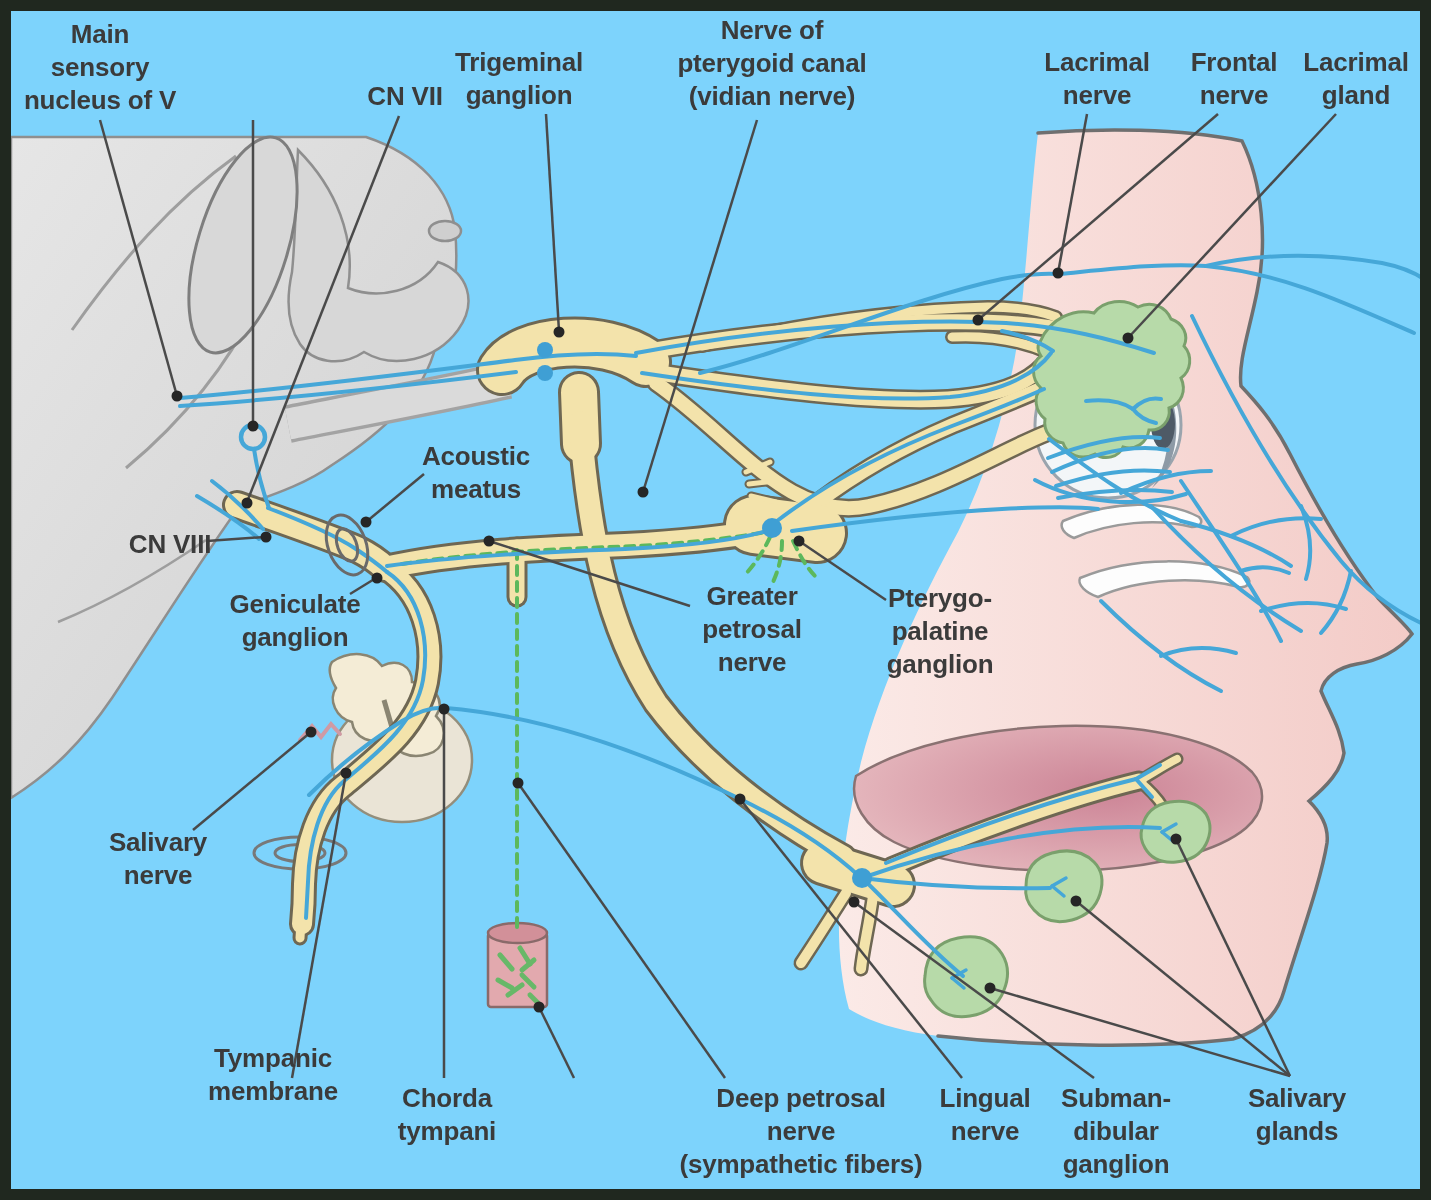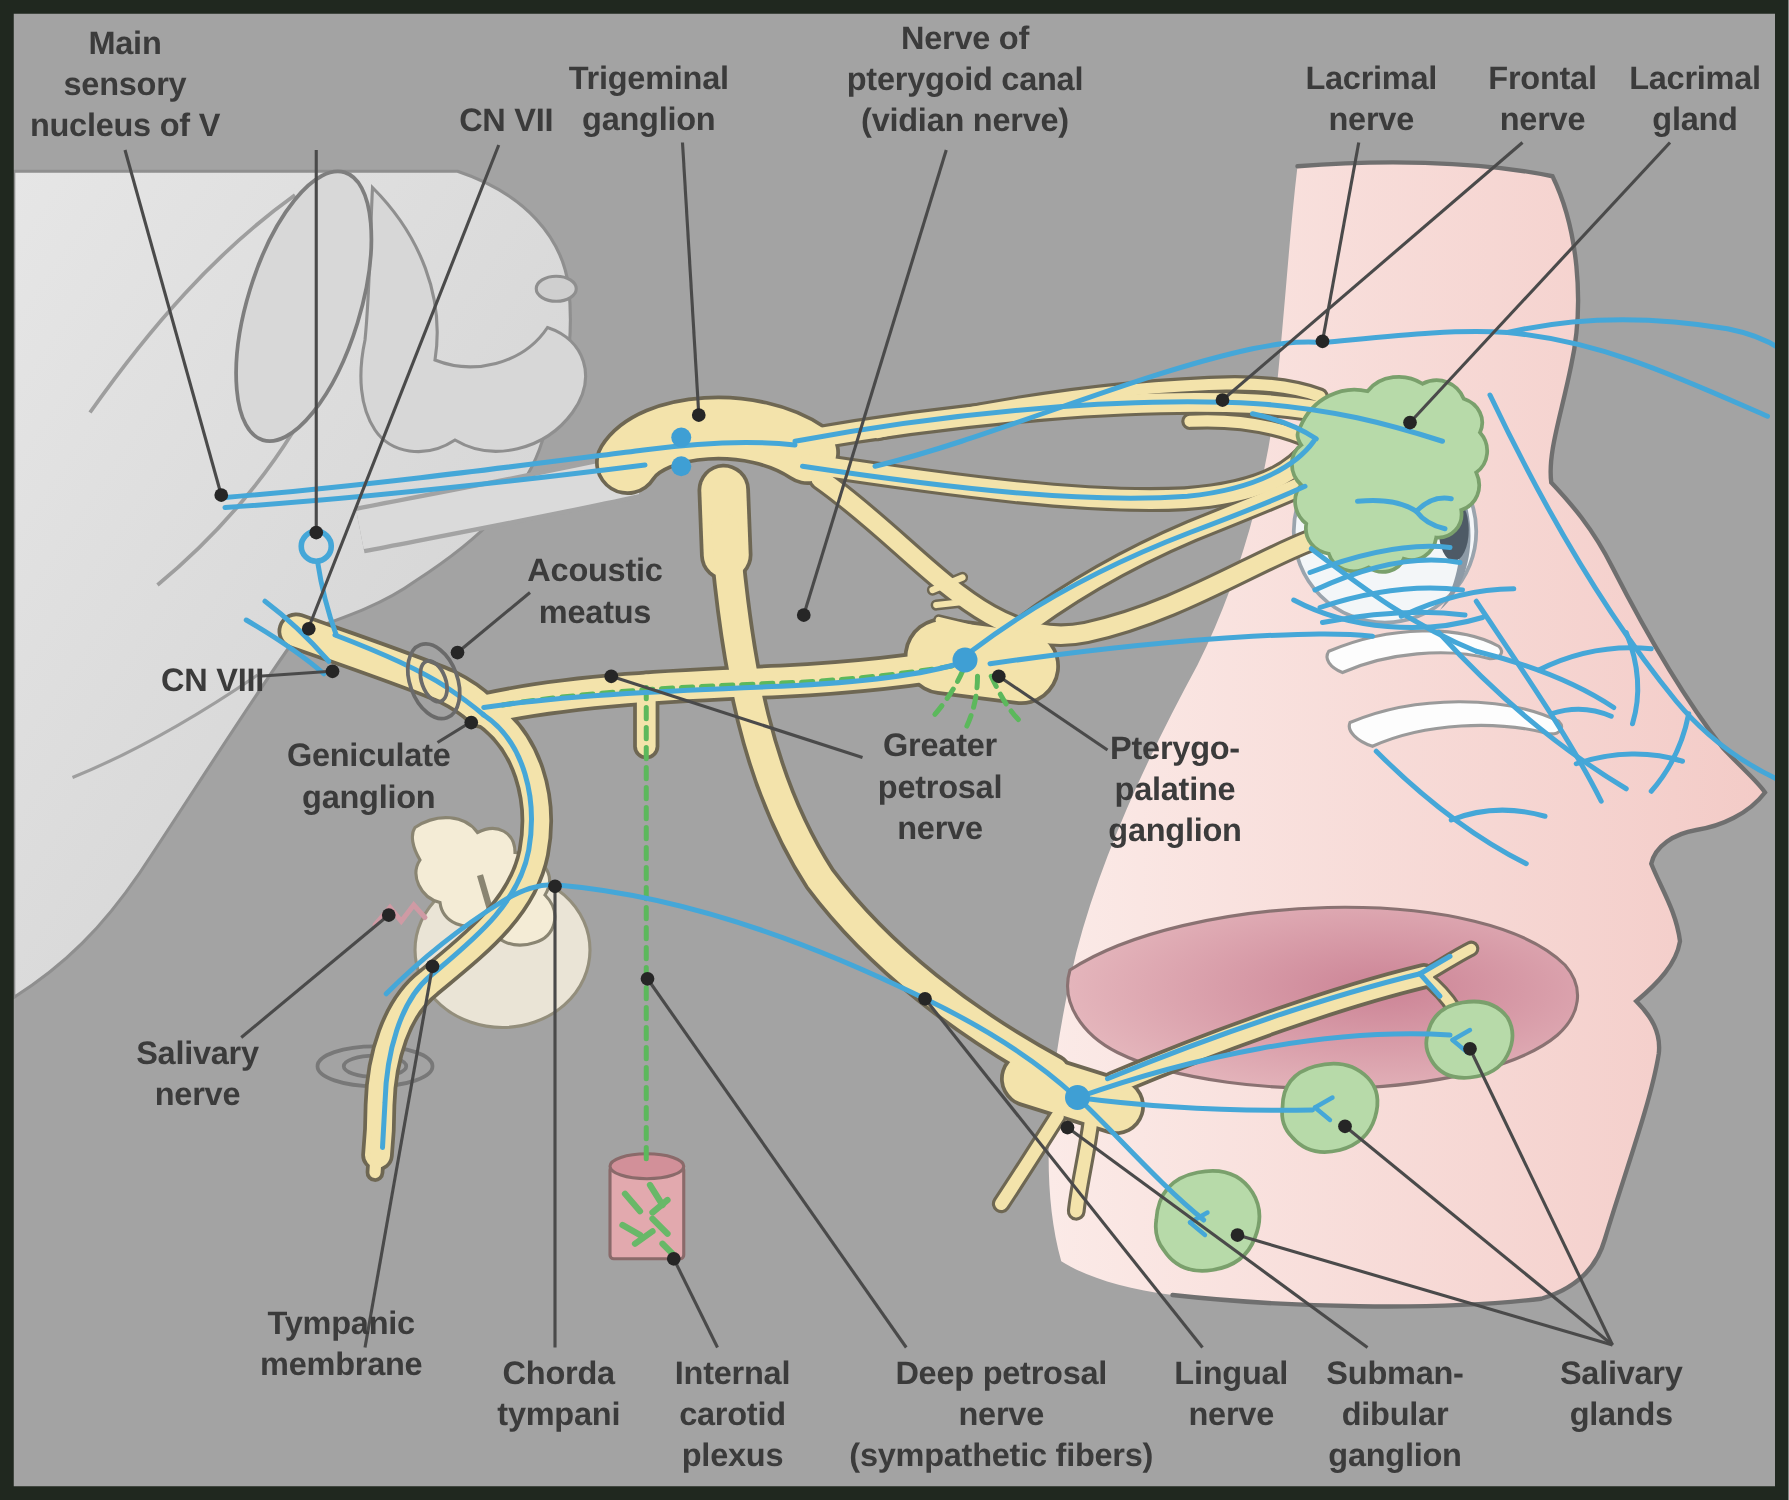--- a/index.html
+++ b/index.html
@@ -1,16 +1,16 @@
 <!DOCTYPE html>
 <html><head>
 <meta charset="utf-8">
 <style>
   html,body{margin:0;padding:0;background:#ffffff;}
-  #stage{position:relative;width:1431px;height:1200px;background:#a3a3a3;overflow:hidden;
+  #stage{position:relative;width:1431px;height:1200px;background:#7dd3fc;overflow:hidden;
          font-family:"Liberation Sans", sans-serif;}
   #art{position:absolute;left:0;top:0;}
   .frame{position:absolute;left:0;top:0;right:0;bottom:0;border:11px solid #20281f;
          box-sizing:border-box;pointer-events:none;}
   .label{position:absolute;transform:translateX(-50%);text-align:center;
          font-weight:bold;font-size:26px;line-height:33px;color:#3b3b3b;
          white-space:pre-line;letter-spacing:-0.2px;}
 </style>
 </head>
 <body>
@@ -317,23 +317,20 @@
 nerve</div>
 <div class="label" style="left:940px;top:582px">Pterygo-
 palatine
 ganglion</div>
 <div class="label" style="left:158px;top:826px">Salivary
 nerve</div>
 <div class="label" style="left:273px;top:1042px">Tympanic
 membrane</div>
 <div class="label" style="left:447px;top:1082px">Chorda
 tympani</div>
-<div class="label" style="left:586px;top:1082px">Internal
-carotid
-plexus</div>
 <div class="label" style="left:801px;top:1082px">Deep petrosal
 nerve
 (sympathetic fibers)</div>
 <div class="label" style="left:985px;top:1082px">Lingual
 nerve</div>
 <div class="label" style="left:1116px;top:1082px">Subman-
 dibular
 ganglion</div>
 <div class="label" style="left:1297px;top:1082px">Salivary
 glands</div>

